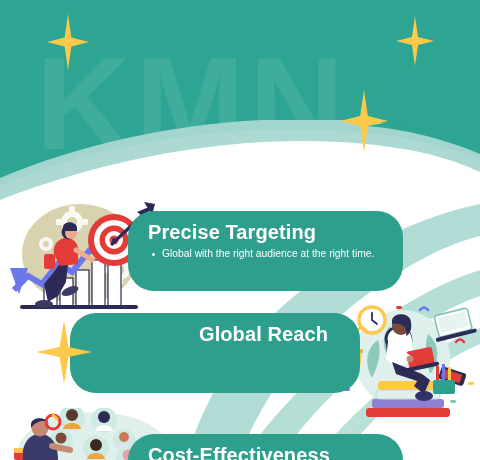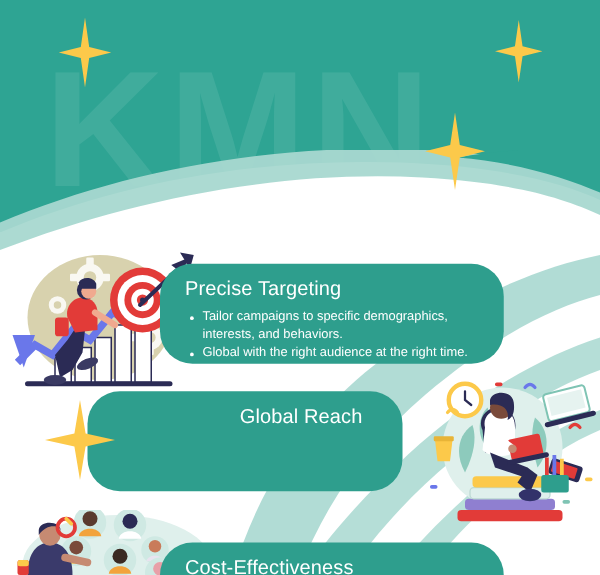--- a/index.html
+++ b/index.html
@@ -82,22 +82,22 @@
   
   .card {
     position: absolute;
     background: #2e9e8d;
     border-radius: 26px;
     z-index: 4;
     box-sizing: border-box;
   }
   .card-title {
     color: #ffffff;
-    font-weight: 400;
-    font-size: 16px;
+    font-weight: 700;
+    font-size: 20px;
     line-height: 24px;
     letter-spacing: 0.1px;
     font-family: "Liberation Sans", sans-serif;
   }
   .card-list {
     margin: 3px 0 0 0;
     padding: 0;
     list-style: none;
   }
   .card-list li {
@@ -118,21 +118,21 @@
     border-radius: 50%;
     background: #ffffff;
   }
 
   
   #card-1 { left: 128px; top: 211px; width: 275px; height: 80px; padding: 9px 14px 0 20px; }
   #card-1 .card-title { text-align: left; }
   #card-1 .card-list { margin-left: 2px; }
 
   
-  #card-2 { left: 70px; top: 313px; width: 252px; height: 80px; padding: 9px 22px 0 14px; }
+  #card-2 { left: 70px; top: 313px; width: 290px; height: 80px; padding: 9px 22px 0 14px; }
   #card-2 .card-title { text-align: right; padding-right: 10px; }
   #card-2 .card-list { margin-left: 48px; }
 
   
   #card-3 { left: 128px; top: 434px; width: 275px; height: 60px; padding: 9px 14px 0 20px; }
   #card-3 .card-title { text-align: left; }
 </style>
 </head>
 <body>
 
@@ -344,21 +344,20 @@
 
     <circle cx="45" cy="14" r="7" fill="none" stroke="#e23b38" stroke-width="3"></circle>
     <path d="M45,7 L49,11" stroke="#fcc94a" stroke-width="3" stroke-linecap="round"></path>
     <rect x="6" y="40" width="9" height="12" rx="2" fill="#e23b38"></rect>
     <rect x="6" y="40" width="9" height="5" rx="2" fill="#fcc94a"></rect>
   </svg>
 
   <div class="card" id="card-1">
     <div class="card-title">Precise Targeting</div>
     <ul class="card-list">
-      <li>Tailor campaigns to specific demographics, interests, and behaviors.</li>
       <li>Global with the right audience at the right time.</li>
     </ul>
   </div>
 
   <div class="card" id="card-2">
     <div class="card-title">Global Reach</div>
   </div>
 
   <div class="card" id="card-3">
     <div class="card-title">Cost-Effectiveness</div>

